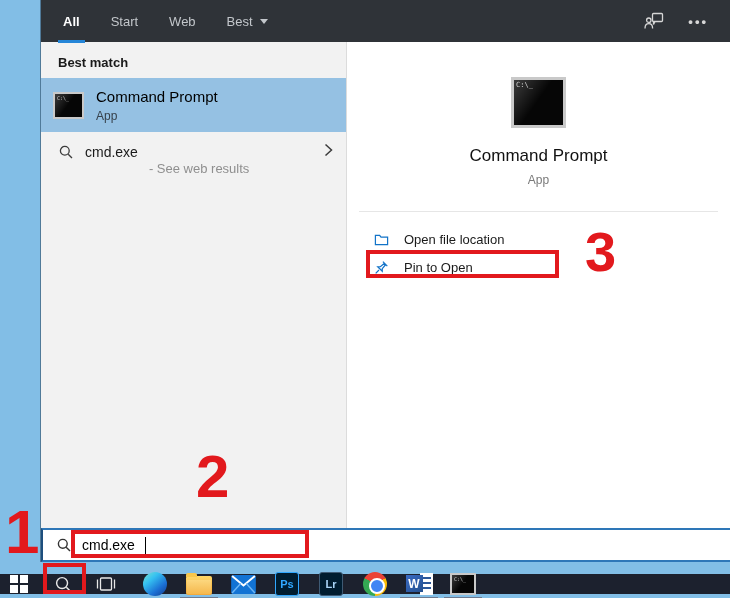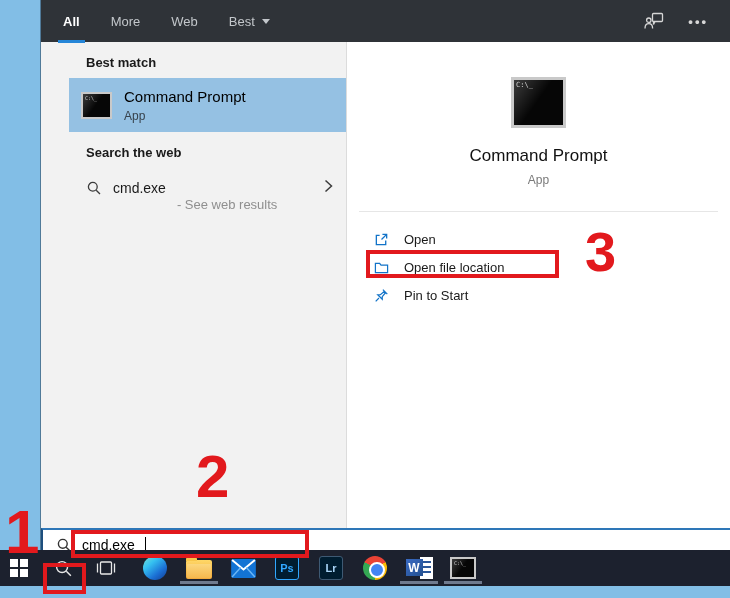--- a/index.html
+++ b/index.html
@@ -32,21 +32,21 @@
     height:3px; background:#2586d8; }
   .caret-down { display:inline-block; margin-left:7px; width:0; height:0;
     border-left:4px solid transparent; border-right:4px solid transparent;
     border-top:5px solid #c3c7cb; }
   .topbar-right { margin-left:auto; display:flex; align-items:center; gap:24px; }
   .topbar-right svg { display:block; }
   .overflow-dots { color:#d6d6d6; font-size:13px; letter-spacing:2px; font-weight:bold; }
 
   
   .content { flex: 1; display: flex; min-height: 0; background:#fff; }
-  .left-panel { flex: none; width: 305px; background: #f2f2f2; padding-left: 28px; }
+  .left-panel { flex: none; width: 305px; background: #f2f2f2; }
   .section-header { font-size: 13px; font-weight: bold; color: #1a1a1a;
     padding: 13px 0 8px 17px; }
   .best-match-item { height: 54px; background: #95c1e3;
     display: flex; align-items: center; gap: 12px; padding-left: 12px; }
   .bm-text .bm-title { font-size: 15px; color: #000; }
   .bm-text .bm-sub { font-size: 12px; color: #37424c; margin-top: 4px; }
   .web-row { height: 34px; display: flex; align-items: center;
     gap: 11px; padding: 0 13px 0 17px; margin-top: 3px; }
   .web-text { font-size: 14px; color:#1a1a1a; }
   .web-hint { font-size: 13px; color: #8f8f8f; margin-top: 32px; }
@@ -80,21 +80,21 @@
   
   .searchbar { flex: none; height: 34px; background: #fff;
     border-top: 2px solid #2e77b8; border-bottom: 2px solid #2e77b8;
     border-left: 2px solid #1d4e7d;
     display: flex; align-items: center; gap: 10px; padding-left: 13px; }
   .searchbar svg { color: #333; flex: none; }
   .search-text { font-size: 14px; color: #000; }
   .text-cursor { width: 1px; height: 17px; background: #000; }
 
   
-  .taskbar { position: absolute; left: 0; bottom: 12px; width: 730px; height: 36px;
+  .taskbar { position: absolute; left: 0; bottom: 4px; width: 730px; height: 20px;
     background: #1c212e; display: flex; align-items: center; }
   .tb-btn { flex: none; height: 36px; display: flex; align-items: center;
     justify-content: center; position: relative; }
   .tb-w38 { width: 38px; } .tb-w44 { width: 44px; } .tb-w42 { width: 42px; }
   .tb-btn.running::after { content:""; position: absolute; left: 3px; right: 3px;
     bottom: 2px; height: 3px; background: #6f7a8e; }
 
   .win-logo { display: grid; grid-template-columns: 8px 8px; grid-template-rows: 8px 8px;
     gap: 2px; }
   .win-logo span { background: #fff; }
@@ -136,21 +136,21 @@
   #anno-num-2 { left: 196px; top: 447px; font-size: 60px; }
   #anno-num-3 { left: 585px; top: 224px; font-size: 56px; }
 </style>
 </head>
 <body>
 
 <div id="search-window">
 
   <div class="topbar">
     <div class="tab active">All</div>
-    <div class="tab">More</div>
+    <div class="tab">Start</div>
     <div class="tab">Web</div>
     <div class="tab">
       <span>Best</span>
       <span class="caret-down"></span>
     </div>
     <div class="topbar-right">
       <span>
         <svg width="20" height="18" viewBox="0 0 20 18" fill="none" stroke="#d6d6d6" stroke-width="1.3">
           <rect x="8.5" y="1.5" width="10" height="8" rx="1"></rect>
           <path d="M11 9.5 L9.5 12.5 L9.5 9.5"></path>
@@ -167,21 +167,20 @@
       <div class="section-header">Best match</div>
 
       <div class="best-match-item">
         <div class="cmd-icon cmd-small"></div>
         <div class="bm-text">
           <div class="bm-title">Command Prompt</div>
           <div class="bm-sub">App</div>
         </div>
       </div>
 
-      <div class="section-header">Search the web</div>
 
       <div class="web-row">
         <svg width="16" height="16" viewBox="0 0 16 16" fill="none" stroke="#3c3c3c" stroke-width="1.3">
           <circle cx="6.8" cy="6.8" r="4.4"></circle>
             <line x1="10.2" y1="10.2" x2="14" y2="14"></line>
         </svg>
         <span class="web-text">cmd.exe</span>
         <span class="web-hint">- See web results</span>
         <span class="chevron-right">
           <svg width="9" height="14" viewBox="0 0 9 14" fill="none" stroke="currentColor" stroke-width="1.5">
@@ -192,39 +191,31 @@
     </div>
 
     <div class="right-panel">
       <div class="cmd-icon cmd-big" style="margin-top:35px"></div>
       <div class="app-title">Command Prompt</div>
       <div class="app-sub">App</div>
       <div class="rp-divider"></div>
 
       <div class="actions">
         <div class="action-item">
-          <svg viewBox="0 0 16 16" fill="none" stroke="currentColor" stroke-width="1.4">
-            <path d="M6 3.5 H2.5 V13.5 H12.5 V9"></path>
-            <path d="M9 2.5 H13.5 V7"></path>
-              <path d="M13.5 2.5 L8 8"></path>
-          </svg>
-          <span>Open</span>
-        </div>
-        <div class="action-item">
           <svg viewBox="0 0 16 16" fill="none" stroke="currentColor" stroke-width="1.3">
             <path d="M1.5 3.5 H6 L7.5 5.5 H14.5 V13.5 H1.5 Z"></path>
           </svg>
           <span>Open file location</span>
         </div>
         <div class="action-item">
           <svg viewBox="0 0 16 16" fill="none" stroke="currentColor" stroke-width="1.3">
             <path d="M9.5 1.8 L14.2 6.5 M11.2 3.5 L6.8 7.2 L4 7.2 L8.8 12 L8.8 9.2 L12.5 4.8"></path>
             <path d="M5.3 10.7 L1.8 14.2"></path>
           </svg>
-          <span>Pin to Start</span>
+          <span>Pin to Open</span>
         </div>
       </div>
     </div>
   </div>
 
   <div class="searchbar">
     <svg width="16" height="16" viewBox="0 0 16 16" fill="none" stroke="currentColor" stroke-width="1.4">
       <circle cx="6.8" cy="6.8" r="4.4"></circle>
         <line x1="10.2" y1="10.2" x2="14" y2="14"></line>
     </svg>

